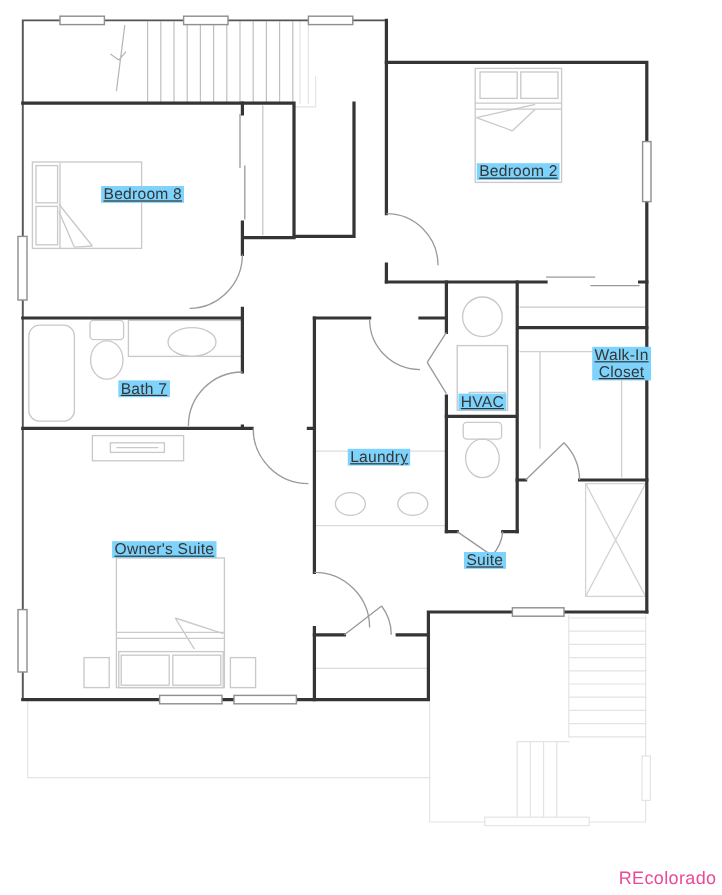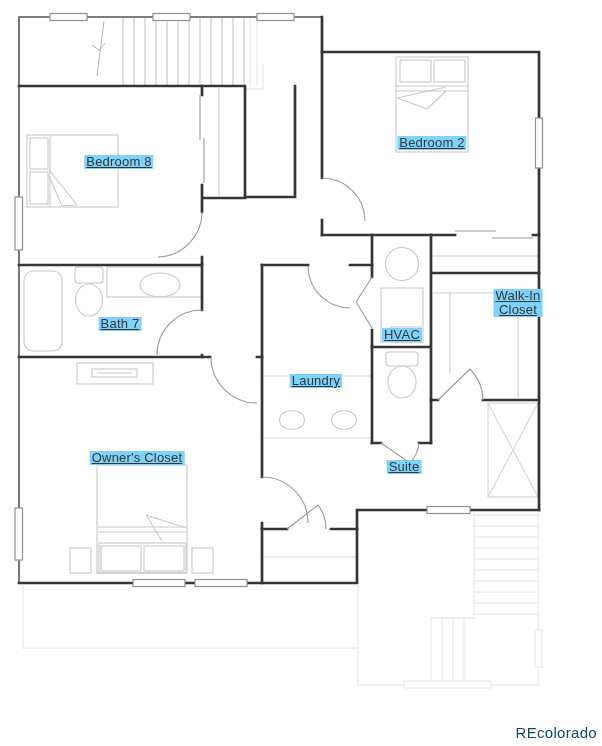--- a/index.html
+++ b/index.html
@@ -2,21 +2,21 @@
 <html><head>
 <meta charset="utf-8">
 <style>
   html,body{margin:0;padding:0;background:#fff;}
   .stage{position:relative;width:602px;height:746px;background:#ffffff;overflow:hidden;
          font-family:"Liberation Sans",sans-serif;}
   .plan-svg{position:absolute;left:0;top:0;}
   .room-label{position:absolute;transform:translate(-50%,-50%);font-size:13px;color:#363636;
               letter-spacing:.2px;background:#7dd3fc;padding:0 2px;white-space:pre-line;
               text-align:center;line-height:14px;text-decoration:underline;}
-  .watermark{position:absolute;right:5px;top:724px;font-size:15px;color:#0c4a6e;
+  .watermark{position:absolute;right:5px;top:724px;font-size:15px;color:#ec4899;
              letter-spacing:.3px;}
 </style>
 </head>
 <body>
 
 <div class="stage">
   <svg class="plan-svg" width="602" height="746" viewBox="0 0 602 746">
 
     <g stroke="#e4e4e4" stroke-width="1" fill="none" stroke-linecap="square">
       <path d="M 23 585 V 648 M 23 648 H 358"></path>
@@ -159,17 +159,17 @@
     </g>
   </svg>
 
   <div class="room-label" style="left:119px;top:162px;">Bedroom 8</div>
   <div class="room-label" style="left:432px;top:143px;">Bedroom 2</div>
   <div class="room-label" style="left:120px;top:324px;">Bath 7</div>
   <div class="room-label" style="left:316px;top:340px;margin-top:41px;">Laundry</div>
   <div class="room-label" style="left:402px;top:316px;margin-top:19px;">HVAC</div>
   <div class="room-label" style="left:484px;top:303px;margin-left:34px;">Walk-In
 Closet</div>
-  <div class="room-label" style="left:137px;top:458px;">Owner's Closet</div>
+  <div class="room-label" style="left:137px;top:458px;">Owner's Suite</div>
   <div class="room-label" style="left:404px;top:467px;">Suite</div>
 
   <div class="watermark">REcolorado</div>
 </div>
 
 </body></html>

